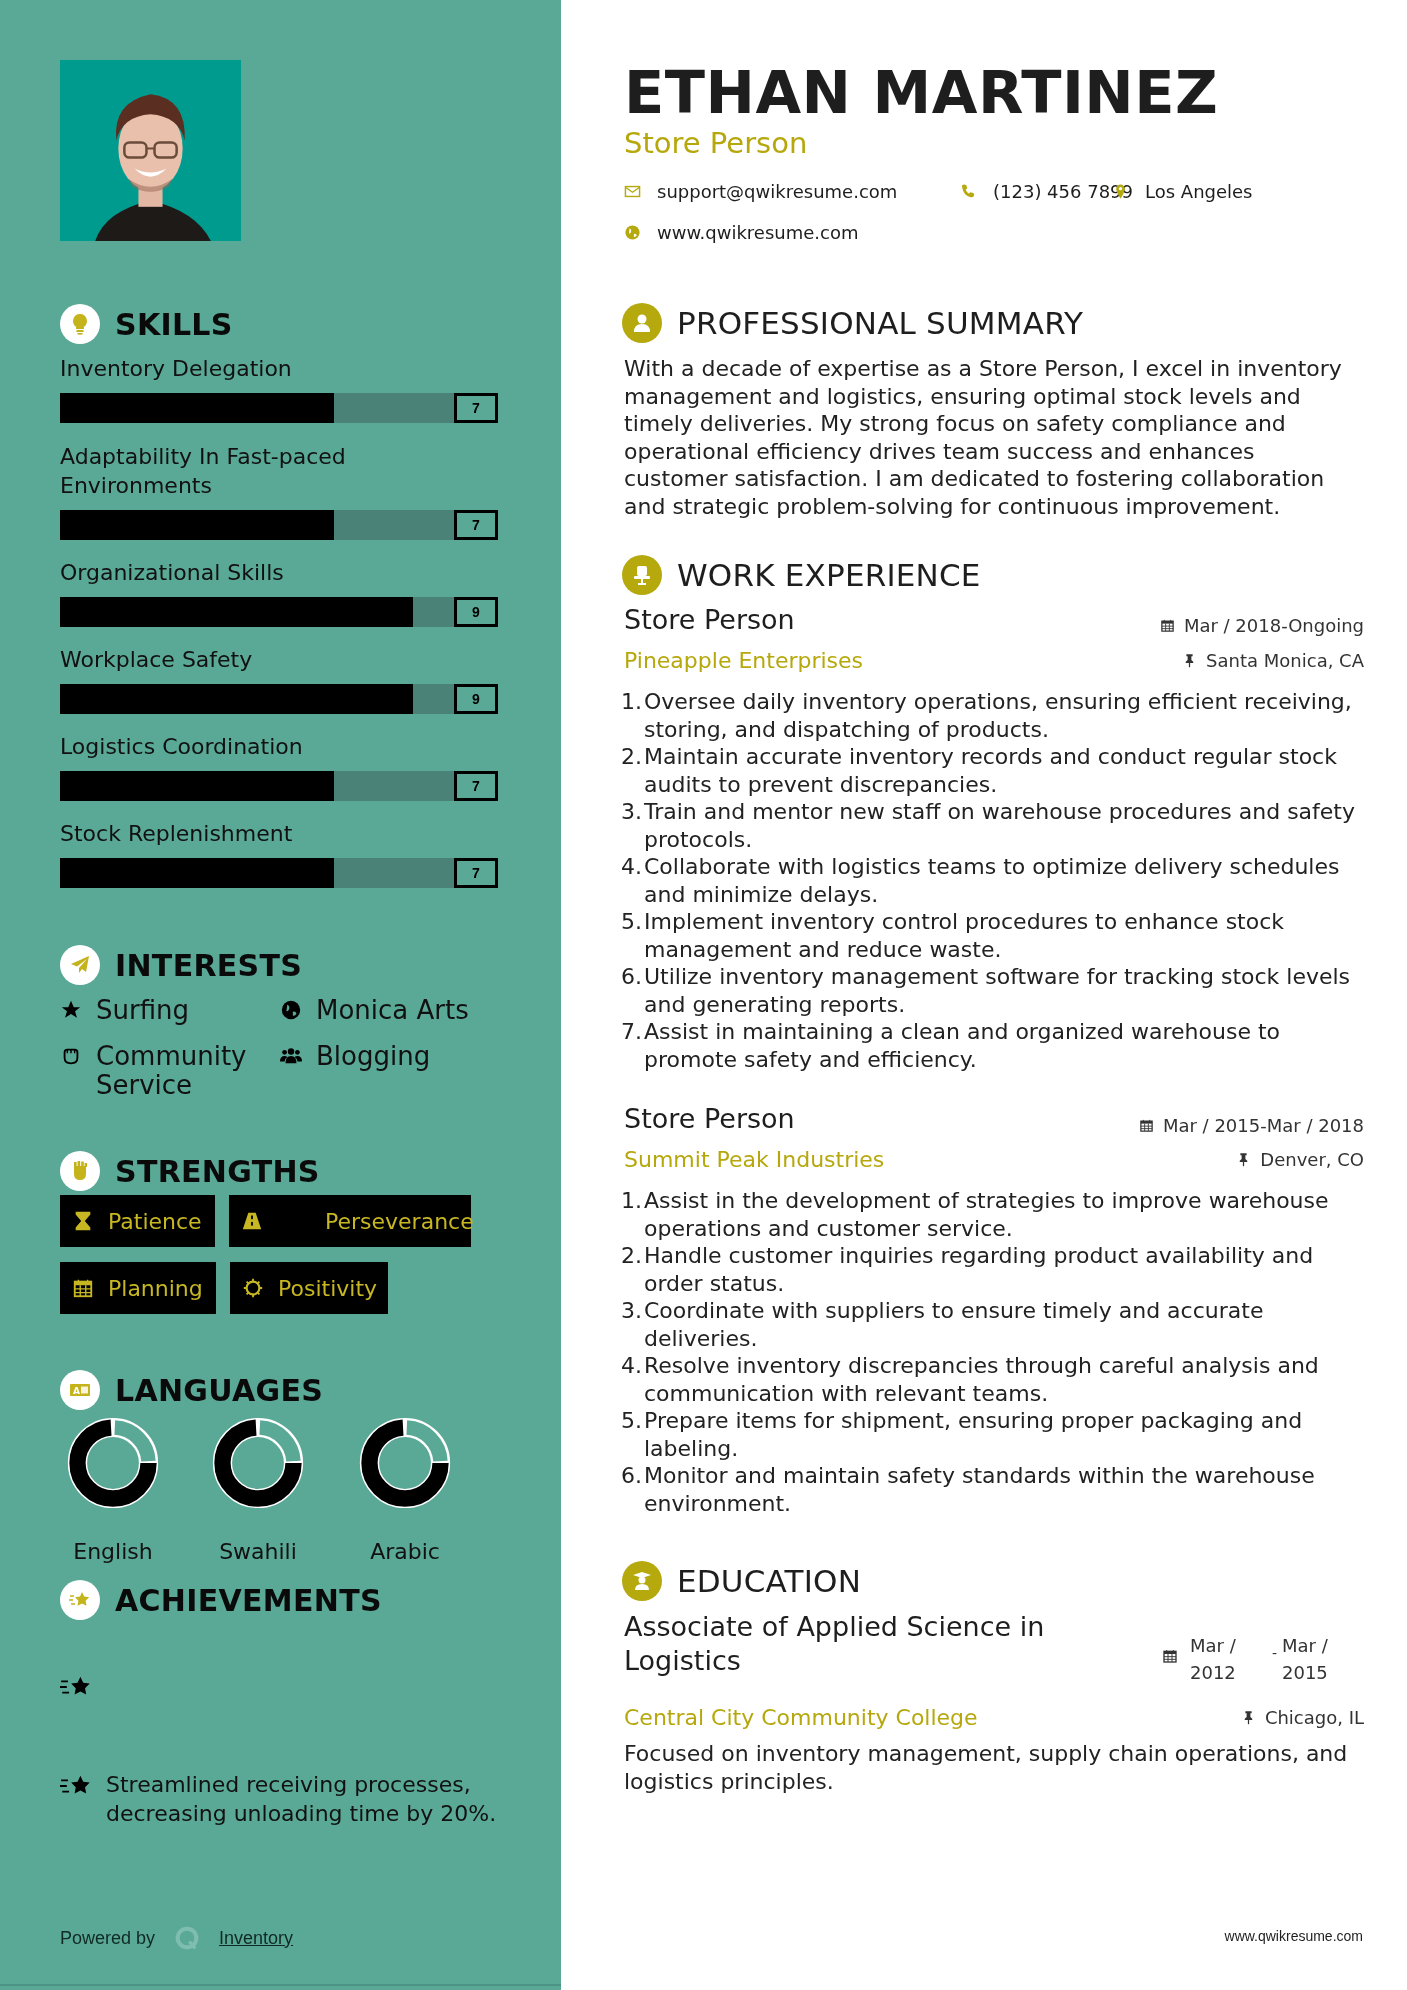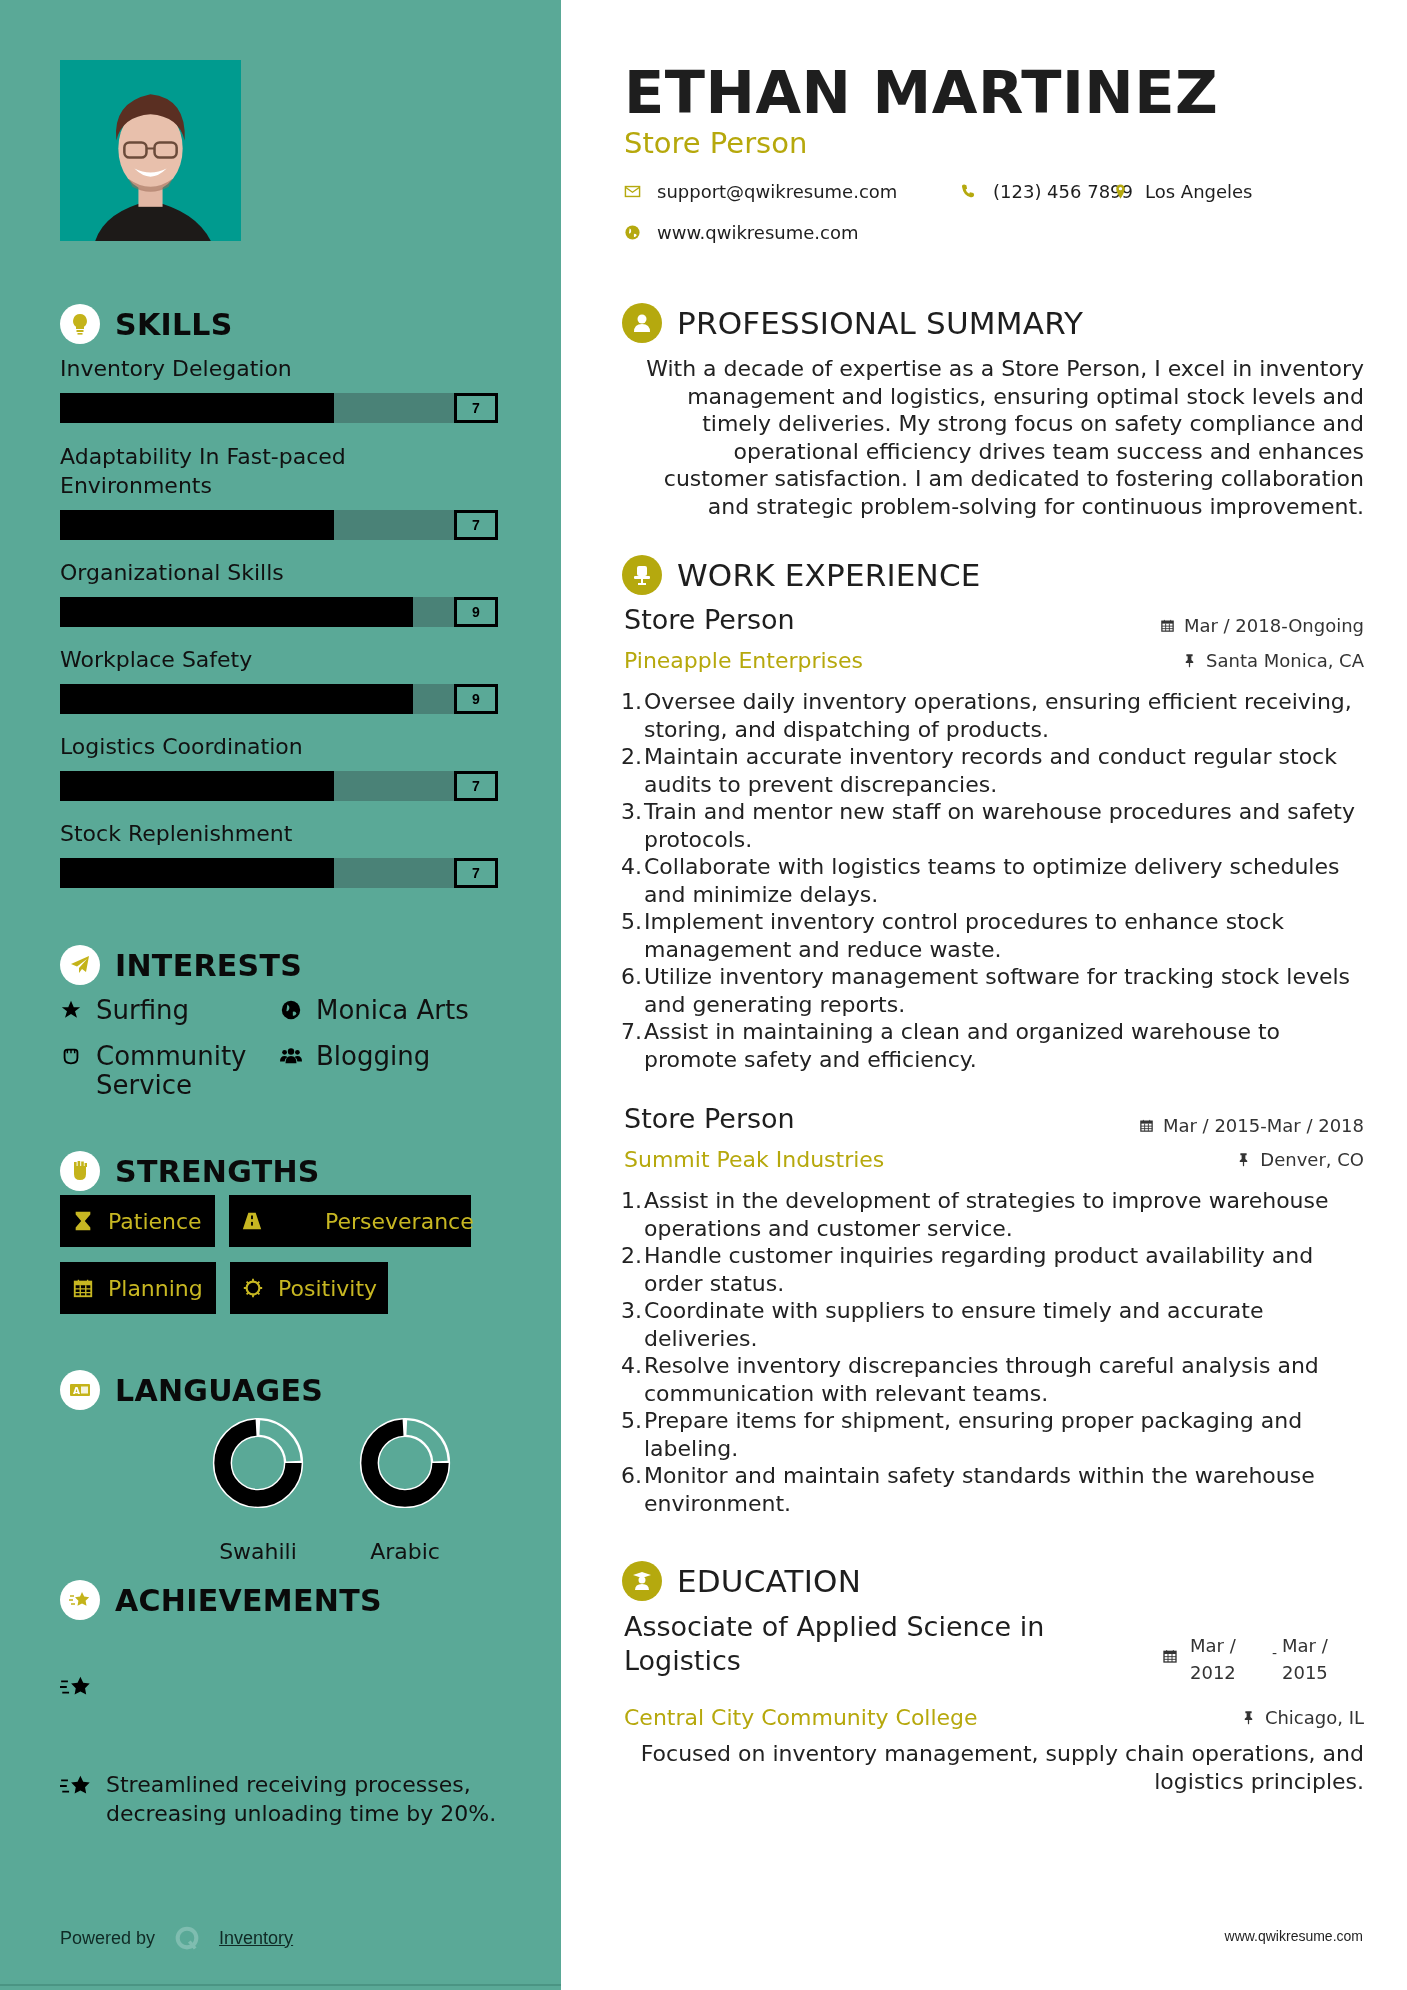--- a/index.html
+++ b/index.html
@@ -48,21 +48,21 @@
   .name { position: absolute; left: 624px; top: 58px; font-size: 59px; font-weight: bold; color: #1e1e1e; letter-spacing: 0.5px; font-family: "DejaVu Sans", sans-serif; }
   .role { position: absolute; left: 624px; top: 126px; font-size: 29px; color: #b6a80c; font-family: "DejaVu Sans", sans-serif; }
   .contact { position: absolute; display: flex; align-items: center; font-size: 18px; color: #1e1e1e; font-family: "DejaVu Sans", sans-serif; }
   .contact svg { width: 17px; height: 17px; margin-right: 16px; flex: none; }
 
   .m-head { position: absolute; left: 622px; display: flex; align-items: center; }
   .m-icon { width: 40px; height: 40px; border-radius: 50%; background: #b5a90e; display: flex; align-items: center; justify-content: center; }
   .m-icon svg { width: 24px; height: 24px; }
   .m-title { margin-left: 15px; font-size: 31px; color: #1e1e1e; font-family: "DejaVu Sans", sans-serif; letter-spacing: 0.2px; }
 
-  .summary { position: absolute; left: 624px; top: 355px; width: 740px; font-size: 22px; line-height: 27.5px; color: #222; font-family: "DejaVu Sans", sans-serif; text-align: right; }
+  .summary { position: absolute; left: 624px; top: 355px; width: 740px; font-size: 22px; line-height: 27.5px; color: #222; font-family: "DejaVu Sans", sans-serif; }
 
   .job-title { position: absolute; left: 624px; font-size: 27px; color: #1e1e1e; font-family: "DejaVu Sans", sans-serif; }
   .job-company { position: absolute; left: 624px; font-size: 22px; color: #b6a80c; font-family: "DejaVu Sans", sans-serif; }
   .meta { position: absolute; right: 43px; display: flex; align-items: center; font-size: 18px; color: #333; font-family: "DejaVu Sans", sans-serif; }
   .meta svg { width: 15px; height: 15px; margin-right: 9px; flex: none; }
   .job-list { position: absolute; left: 618px; width: 752px; font-size: 22px; line-height: 27.5px; color: #222; font-family: "DejaVu Sans", sans-serif; list-style: none; }
   .job-list li { display: flex; }
   .job-list .num { width: 24px; flex: none; text-align: right; margin-right: 2px; }
 
   .edu-date { position: absolute; left: 1162px; top: 1632px; display: flex; font-size: 18px; line-height: 27px; color: #333; font-family: "DejaVu Sans", sans-serif; }
@@ -237,20 +237,28 @@
     <div class="sec-icon">
       <svg viewBox="0 0 24 24">
           <rect x="2" y="6" width="20" height="12" rx="1" fill="#c4b31a"></rect>
           <text x="5" y="16" font-size="9" font-family="DejaVu Sans, sans-serif" font-weight="bold" fill="#fff">A</text>
           <rect x="13" y="8.5" width="7" height="7" fill="#fff" opacity="0.85"></rect>
         </svg>
     </div>
     <span class="sec-title">LANGUAGES</span>
   </div>
 
+  <div class="lang" style="left:58px; top:1415px;">
+    <svg viewBox="0 0 100 100">
+      <circle cx="50" cy="50" r="37" fill="none" stroke="#fff" stroke-width="20"></circle>
+      <circle cx="50" cy="50" r="37" fill="none" stroke="#000" stroke-width="17" stroke-dasharray="172 60.5" transform="rotate(0 50 50)"></circle>
+      <circle cx="50" cy="50" r="37" fill="none" stroke="#5aa997" stroke-width="15" stroke-dasharray="0 176 54 3" transform="rotate(0 50 50)"></circle>
+    </svg>
+    <div class="lang-name">English</div>
+  </div>
   <div class="lang" style="left:203px; top:1415px;">
     <svg viewBox="0 0 100 100">
       <circle cx="50" cy="50" r="37" fill="none" stroke="#fff" stroke-width="20"></circle>
       <circle cx="50" cy="50" r="37" fill="none" stroke="#000" stroke-width="17" stroke-dasharray="172 60.5"></circle>
       <circle cx="50" cy="50" r="37" fill="none" stroke="#5aa997" stroke-width="15" stroke-dasharray="0 176 54 3"></circle>
     </svg>
     <div class="lang-name">Swahili</div>
   </div>
   <div class="lang" style="left:350px; top:1415px;">
     <svg viewBox="0 0 100 100">

